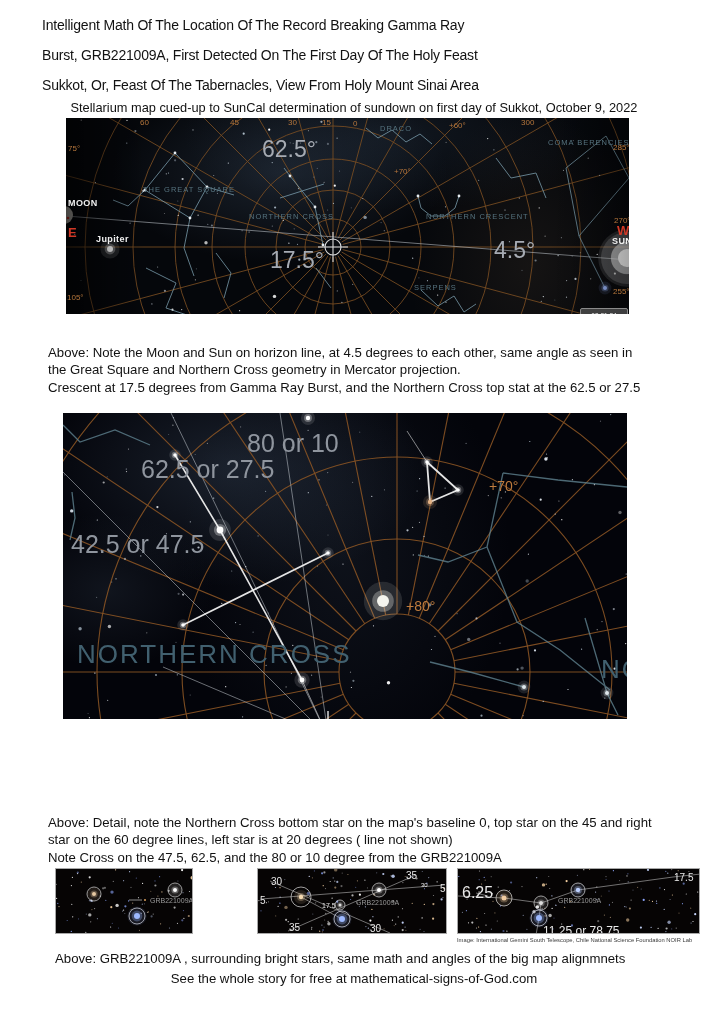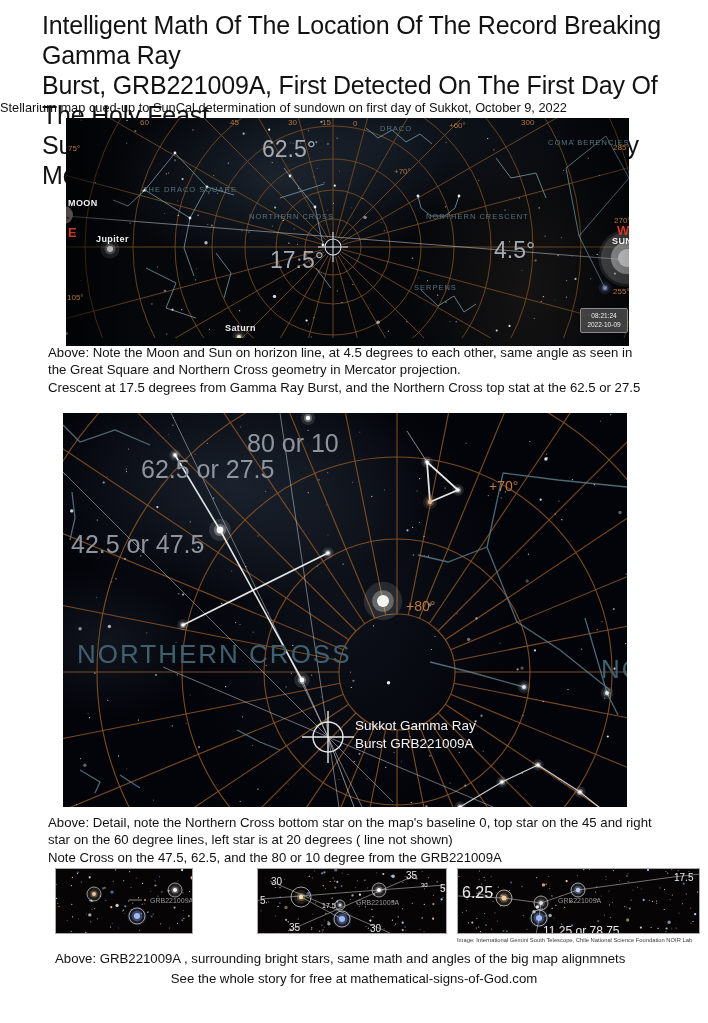--- a/index.html
+++ b/index.html
@@ -1,22 +1,22 @@
 <!DOCTYPE html>
 <html><head>
 <meta charset="utf-8">
 <style>
   *{box-sizing:border-box}
   html,body{margin:0;padding:0;background:#fff;font-family:"Liberation Sans",sans-serif}
   .page{position:relative;width:708px;height:1023px;background:#ffffff;overflow:hidden;color:#141414}
-  .title{position:absolute;left:42px;top:10px;width:636px;font-size:25px;line-height:30px;color:#121212;letter-spacing:-0.2px}
-  .subtitle{position:absolute;left:0;top:100px;width:708px;text-align:left;font-size:12.8px;color:#101010}
+  .title{position:absolute;left:42px;top:10px;width:636px;font-size:14px;line-height:30px;color:#121212;letter-spacing:-0.2px}
+  .subtitle{position:absolute;left:0;top:100px;width:708px;text-align:center;font-size:12.8px;color:#101010}
   .skymap{position:absolute;overflow:hidden;background:#05070b}
-  #map1{left:66px;top:118px;width:563px;height:228px}
-  #map2{left:63px;top:413px;width:564px;height:394px;background:#03040a}
+  #map1{left:66px;top:118px;width:563px;height:196px}
+  #map2{left:63px;top:413px;width:564px;height:306px;background:#03040a}
   .haze,.vig{position:absolute;left:0;top:0;width:100%;height:100%;pointer-events:none}
   #map1 .haze{background:
     radial-gradient(ellipse 240px 130px at 38% 28%, rgba(72,92,116,.30), rgba(0,0,0,0) 70%),
     radial-gradient(ellipse 300px 110px at 58% 8%, rgba(60,80,104,.22), rgba(0,0,0,0) 70%),
     radial-gradient(ellipse 170px 220px at 82% 75%, rgba(96,78,58,.18), rgba(0,0,0,0) 70%)}
   #map1 .vig{background:linear-gradient(90deg, rgba(0,0,0,.65), rgba(0,0,0,0) 14%, rgba(0,0,0,0) 86%, rgba(0,0,0,.35))}
   #map2 .haze{background:
     radial-gradient(ellipse 280px 170px at 30% 18%, rgba(78,98,122,.30), rgba(0,0,0,0) 70%),
     radial-gradient(ellipse 230px 300px at 50% 48%, rgba(62,78,98,.18), rgba(0,0,0,0) 72%),
     radial-gradient(ellipse 150px 110px at 8% 58%, rgba(70,86,106,.20), rgba(0,0,0,0) 70%)}
@@ -283,21 +283,21 @@
     <span class="mlbl az" style="left:547px;top:170px">255°</span>
 
     <span class="mlbl card" style="left:2px;top:108px">E</span>
     <span class="mlbl card" style="left:551px;top:106px">W</span>
 
     <span class="mlbl obj" style="left:2px;top:81px">MOON</span>
     <span class="mlbl obj" style="left:30px;top:117px">Jupiter</span>
     <span class="mlbl obj" style="left:159px;top:206px">Saturn</span>
     <span class="mlbl obj" style="left:546px;top:119px">SUN</span>
 
-    <span class="mlbl cons" style="left:77px;top:68px">THE DRACO SQUARE</span>
+    <span class="mlbl cons" style="left:77px;top:68px">THE GREAT SQUARE</span>
     <span class="mlbl cons" style="left:183px;top:95px">NORTHERN CROSS</span>
     <span class="mlbl cons" style="left:314px;top:7px">DRACO</span>
     <span class="mlbl cons" style="left:482px;top:21px">COMA BERENCIES</span>
     <span class="mlbl cons" style="left:360px;top:95px">NORTHERN CRESCENT</span>
     <span class="mlbl cons" style="left:348px;top:166px">SERPENS</span>
 
     <span class="mlbl bigang" style="left:196px;top:20px">62.5°</span>
     <span class="mlbl bigang" style="left:204px;top:131px">17.5°</span>
     <span class="mlbl bigang" style="left:428px;top:121px">4.5°</span>
 

